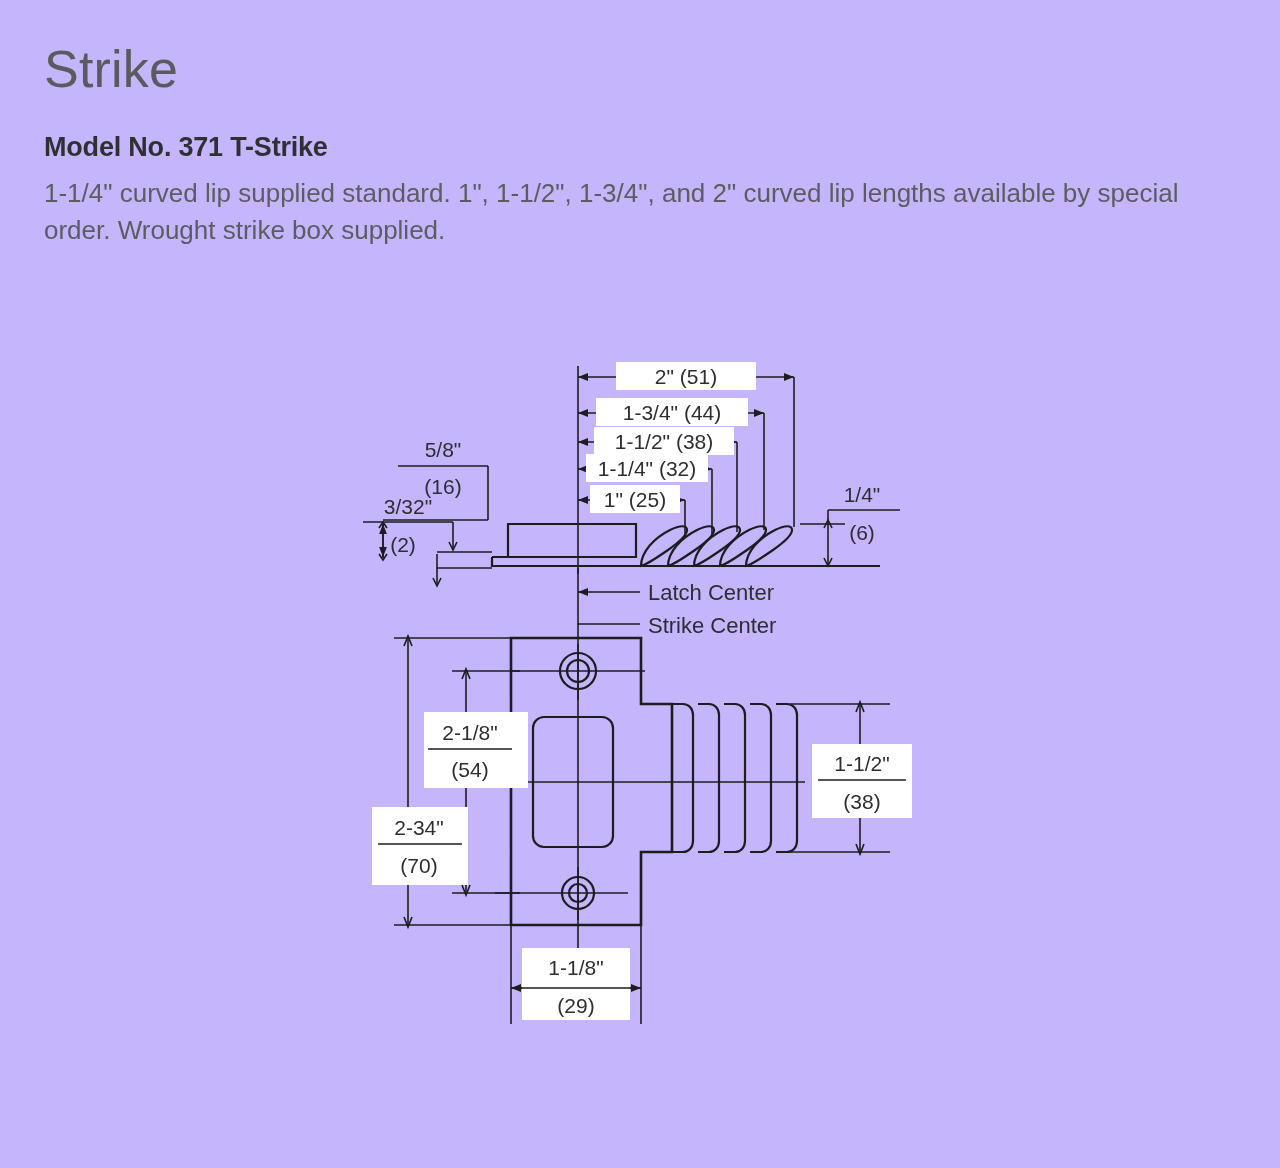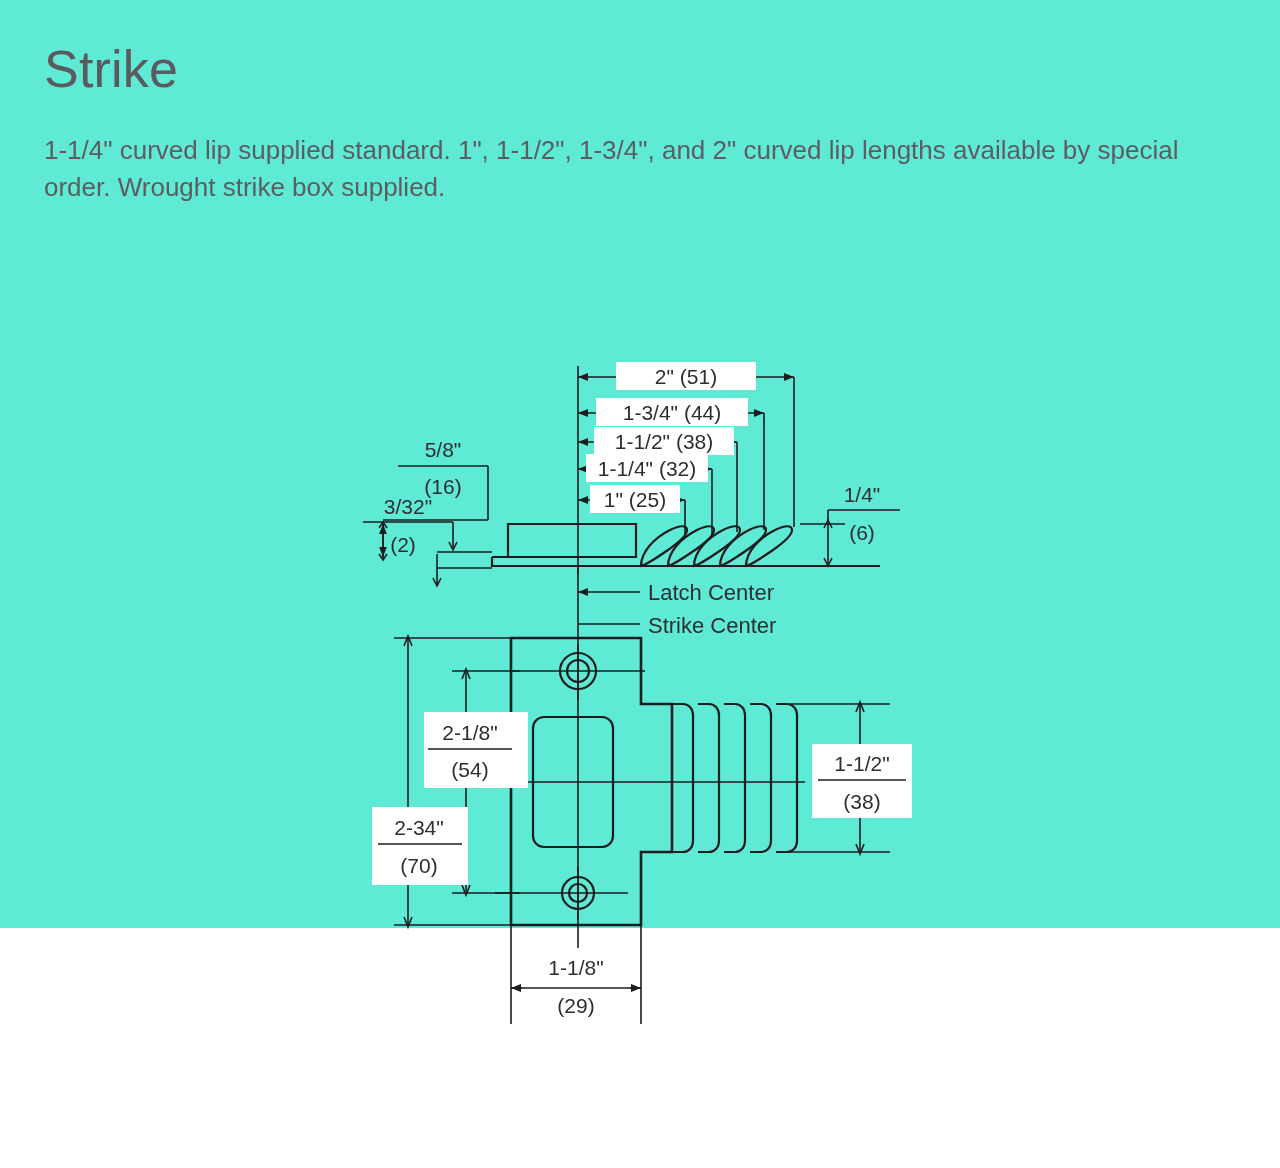--- a/index.html
+++ b/index.html
@@ -11,23 +11,23 @@
   body {
     width: 1280px;
     height: 1168px;
     font-family: "Liberation Sans", sans-serif;
     color: #58585c;
     overflow: hidden;
     position: relative;
   }
   .page {
     width: 1280px;
-    height: 928px;
+    height: 1168px;
     position: relative;
-    background: #5eead4;
+    background: #c4b5fd;
     text-decoration: underline;
   }
   .text-block {
     position: absolute;
     left: 44px;
     top: 40px;
     width: 1180px;
   }
   .page-title {
     font-size: 52px;
@@ -91,20 +91,21 @@
     stroke-dasharray: 12 7;
   }
 </style>
 </head>
 <body>
 
 <div class="page">
 
   <div class="text-block">
     <h1 class="page-title">Strike</h1>
+    <h2 class="model-heading">Model No. 371 T-Strike</h2>
     <p class="model-desc">1-1/4" curved lip supplied standard. 1", 1-1/2", 1-3/4", and 2" curved lip lengths available by special order. Wrought strike box supplied.</p>
   </div>
 
   <div class="drawing-wrap">
     <svg class="drawing" viewBox="0 0 1280 700" xmlns="http://www.w3.org/2000/svg">
 
       <defs>
         <marker id="arrR" markerWidth="11" markerHeight="9" refX="10" refY="4.5" orient="auto" markerUnits="userSpaceOnUse">
           <path d="M0,0.6 L10,4.5 L0,8.4 z" fill="#1d1d1f"></path>
         </marker>

